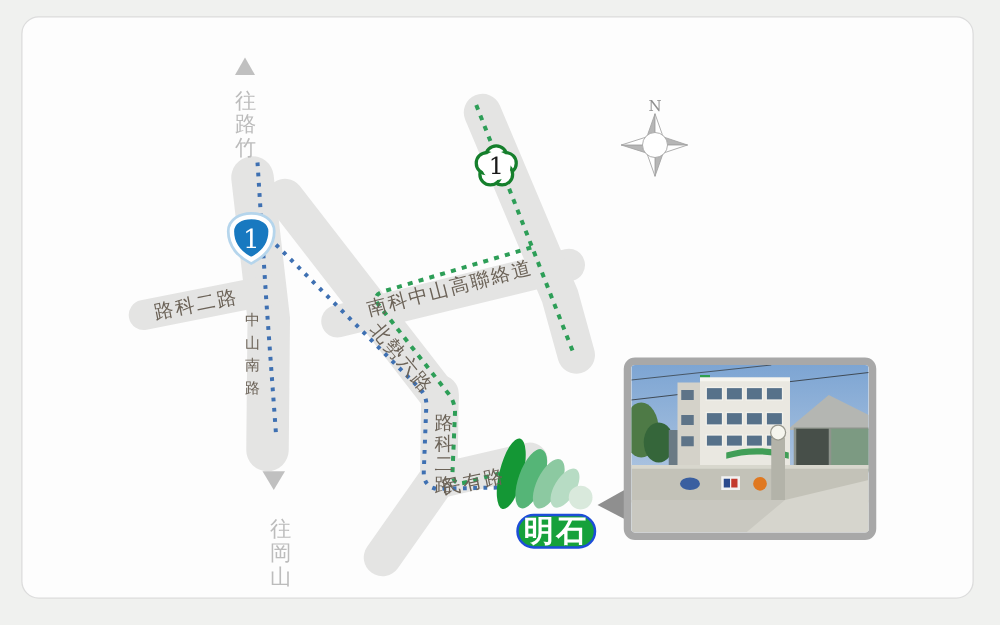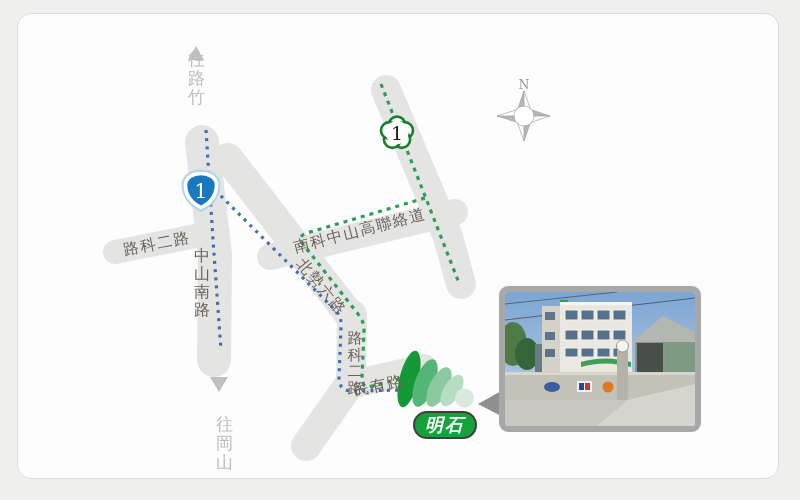--- a/index.html
+++ b/index.html
@@ -8,28 +8,28 @@
     background:#f0f1ef;
     font-family:"DejaVu Sans",sans-serif;
   }
   .card{
     position:absolute;left:17px;top:13px;width:760px;height:464px;
     background:#fdfdfd;border:1px solid #dcdcdc;border-radius:14px;
   }
   .map-svg{position:absolute;left:0;top:0;width:800px;height:500px;}
   .lbl{position:absolute;color:#6b6257;font-size:15.5px;letter-spacing:1.5px;white-space:nowrap;}
   .lbl.rot{transform-origin:center center;}
-  .vstack{width:18px;line-height:18px;font-size:16px;word-break:break-all;white-space:normal;text-align:center;letter-spacing:0;}
+  .vstack{width:18px;line-height:18px;font-size:12px;word-break:break-all;white-space:normal;text-align:center;letter-spacing:0;}
   .dir{color:#bcbcbc;font-size:17px;}
   .dir.vstack{line-height:19px;width:19px;}
   .pill{
     position:absolute;left:413px;top:411px;width:64px;height:28px;
-    background:#16a13b;border:2px solid #404040;border-radius:16px;
+    background:#16a13b;border:2px solid #1d4ed8;border-radius:16px;
     display:flex;align-items:center;justify-content:center;
-    color:#ffffff;font-size:18px;font-weight:bold;letter-spacing:2px;box-sizing:border-box;font-style:italic;
+    color:#ffffff;font-size:24px;font-weight:bold;letter-spacing:2px;box-sizing:border-box;
   }
   .photo{
     position:absolute;left:499px;top:286px;width:202px;height:146px;
     border:6px solid #a8a8a8;border-radius:9px;background:#ffffff;
     overflow:hidden;box-sizing:border-box;
   }
   .photo svg{display:block;width:100%;height:100%;}
   text.shield-num{font-family:"DejaVu Serif",serif;}
   text.compass-n{font-family:"DejaVu Serif",serif;font-size:12px;fill:#909090;}
 </style>
@@ -97,21 +97,21 @@
     <ellipse cx="409" cy="379" rx="9.5" ry="29" transform="rotate(14 409 379)" fill="#149735"></ellipse>
     <ellipse cx="425" cy="383" rx="10" ry="25" transform="rotate(20 425 383)" fill="#55b577"></ellipse>
     <ellipse cx="439" cy="387" rx="9.5" ry="21.5" transform="rotate(26 439 387)" fill="#8cc9a1"></ellipse>
     <ellipse cx="452" cy="390.5" rx="8.5" ry="17.5" transform="rotate(31 452 390.5)" fill="#b7dcc4"></ellipse>
     <circle cx="464.5" cy="398" r="9.5" fill="#d9e9dc"></circle>
   </g>
 
   <polygon points="478,404 503,390 503,417" fill="#8f8f8f"></polygon>
 </svg>
 
-<div class="lbl dir vstack" style="left:187px;top:50px;">往路竹</div>
+<div class="lbl dir vstack" style="left:187px;top:72px;">往路竹</div>
 <div class="lbl dir vstack" style="left:215px;top:415px;">往岡山</div>
 
 <div class="lbl rot" style="left:157px;top:244px;transform:translate(-50%,-50%) rotate(-11deg);">路科二路</div>
 <div class="lbl vstack" style="left:193px;top:247px;">中山南路</div>
 <div class="lbl rot" style="left:360px;top:231px;transform:translate(-50%,-50%) rotate(-14.5deg);">南科中山高聯絡道</div>
 <div class="lbl rot" style="left:321px;top:287px;transform:translate(-50%,-50%) rotate(50deg);">北勢六路</div>
 <div class="lbl vstack" style="left:346px;top:330px;font-size:15px;line-height:16.5px;">路科二路</div>
 <div class="lbl rot" style="left:379px;top:386px;transform:translate(-50%,-50%) rotate(-12deg);">民有路</div>
 
 <div class="pill">明石</div>

